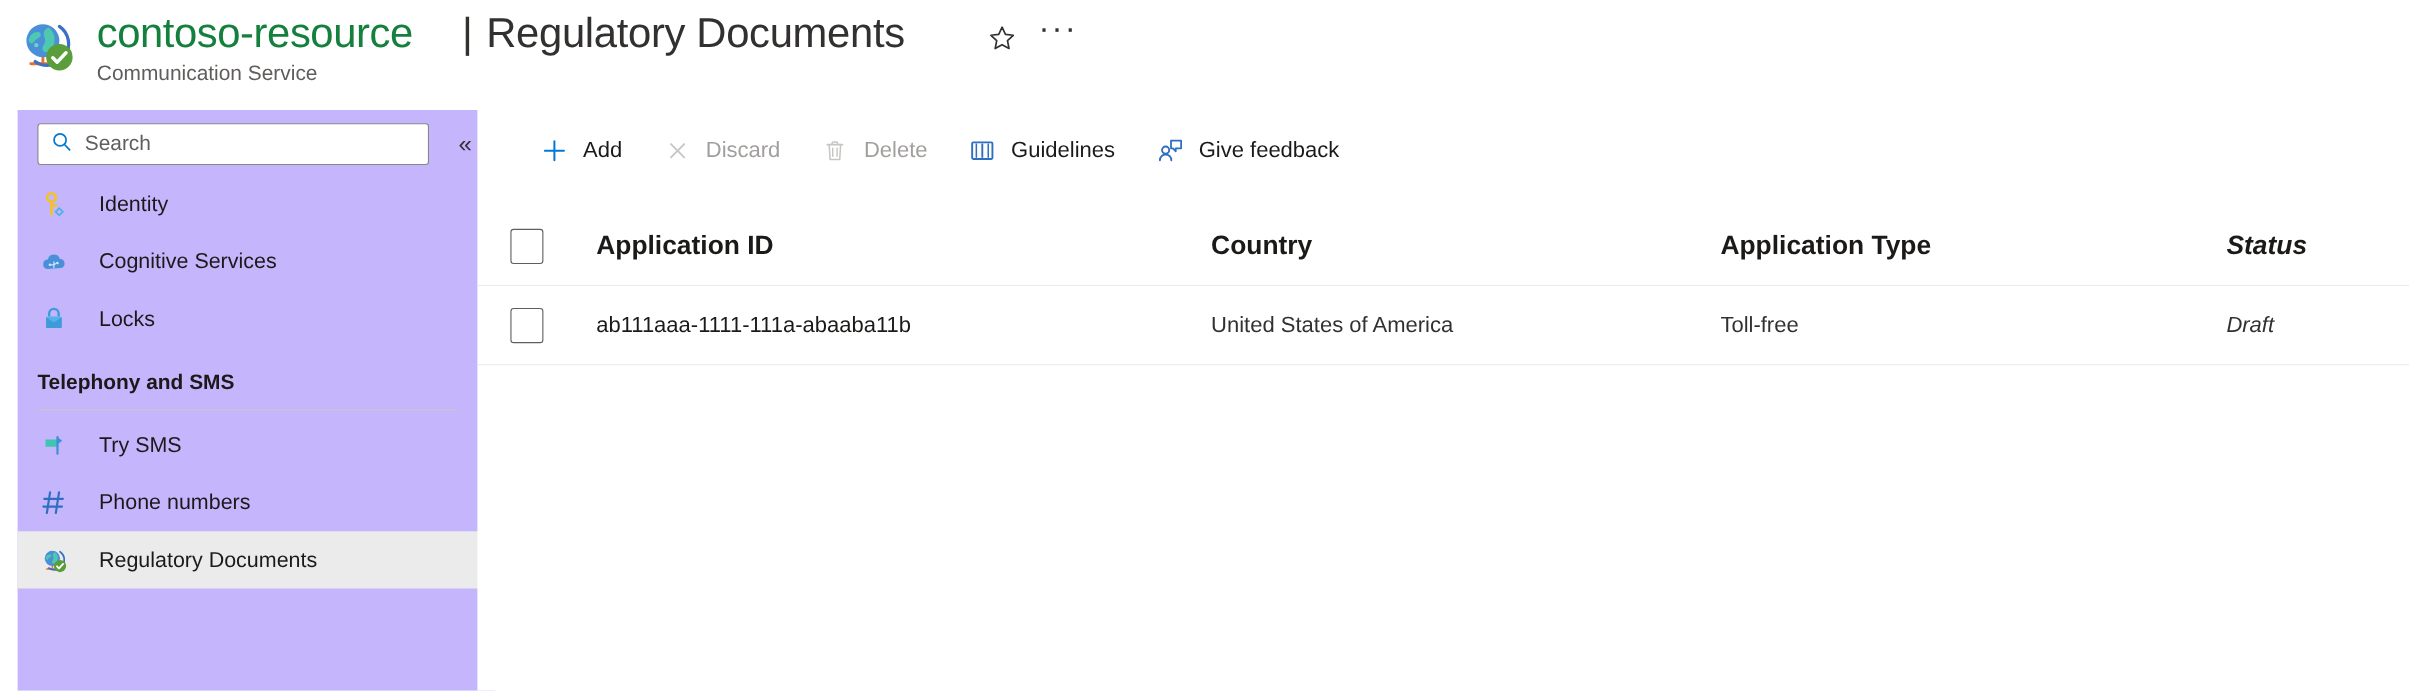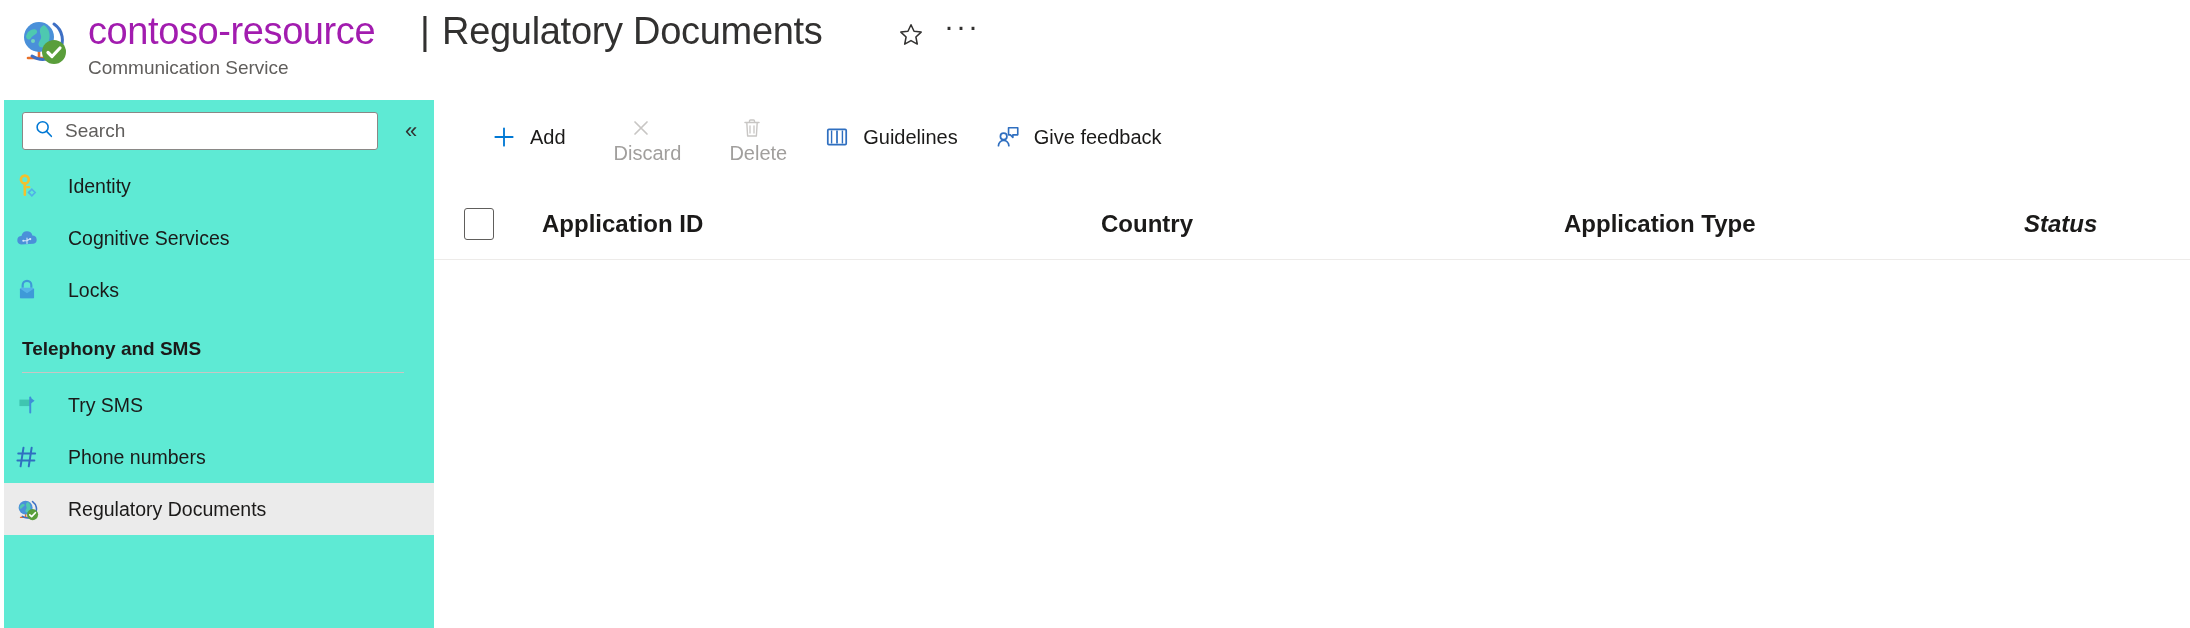--- a/index.html
+++ b/index.html
@@ -30,21 +30,21 @@
     position: absolute;
     left: 14px; top: 12px;
     width: 56px; height: 56px;
   }
   .res-title {
     position: absolute;
     left: 88px; top: 10px;
     font-size: 38px;
     font-weight: 400;
     letter-spacing: -0.4px;
-    color: #a21caf;
+    color: #15803d;
     white-space: nowrap;
   }
   .res-subtitle {
     position: absolute;
     left: 88px; top: 57px;
     font-size: 19px;
     font-weight: 400;
     color: #605e5c;
     white-space: nowrap;
   }
@@ -80,24 +80,24 @@
     line-height: 10px;
     color: #323130;
     cursor: pointer;
     letter-spacing: 2px;
     padding-bottom: 18px;
   }
 
   
   .sidebar {
     position: absolute;
-    left: 4px; top: 100px;
+    left: 16px; top: 100px;
     width: 434px;
     height: 528px;
-    background: #5eead4;
+    background: #c4b5fd;
   }
   .search-wrap {
     position: absolute;
     left: 18px; top: 12px;
     width: 356px; height: 38px;
   }
   .search-box {
     width: 356px; height: 38px;
     border: 1px solid #8a8886;
     border-radius: 3px;
@@ -123,21 +123,21 @@
     cursor: pointer;
   }
 
   .nav-list { position: absolute; left: 0; top: 60px; width: 434px; }
 
   .nav-item {
     position: relative;
     display: flex;
     align-items: center;
     height: 52px;
-    padding-left: 8px;
+    padding-left: 18px;
     cursor: pointer;
   }
   .nav-item.selected { background: #ebebeb; }
   .nav-icon {
     width: 30px; height: 30px;
     display: flex; align-items: center; justify-content: center;
     flex: 0 0 30px;
   }
   .nav-label {
     margin-left: 26px;
@@ -182,21 +182,21 @@
   }
   .cmd {
     display: flex;
     align-items: center;
     height: 46px;
     padding: 0 14px;
     margin-right: 8px;
     cursor: pointer;
     white-space: nowrap;
   }
-  .cmd.disabled { cursor: default; flex-direction: column; }
+  .cmd.disabled { cursor: default; }
   .cmd-icon {
     width: 28px; height: 28px;
     display: flex; align-items: center; justify-content: center;
     flex: 0 0 28px;
   }
   .cmd-label {
     margin-left: 12px;
     font-size: 20px;
     color: #1b1a19;
   }
@@ -458,17 +458,34 @@
           <span class="th-text">Country</span>
         </div>
         <div class="cell c-apptype">
           <span class="th-text">Application Type</span>
         </div>
         <div class="cell c-status">
           <span class="th-text">Status</span>
         </div>
       </div>
 
+      <div class="trow">
+        <div class="cell c-chk">
+          <span class="chk"></span>
+        </div>
+        <div class="cell c-appid">
+          <span class="td-text mono-id">ab111aaa-1111-111a-abaaba11b</span>
+        </div>
+        <div class="cell c-country">
+          <span class="td-text">United States of America</span>
+        </div>
+        <div class="cell c-apptype">
+          <span class="td-text">Toll-free</span>
+        </div>
+        <div class="cell c-status">
+          <span class="td-text">Draft</span>
+        </div>
+      </div>
 
     </div>
   </div>
 
 </div>
 
 </body></html>

